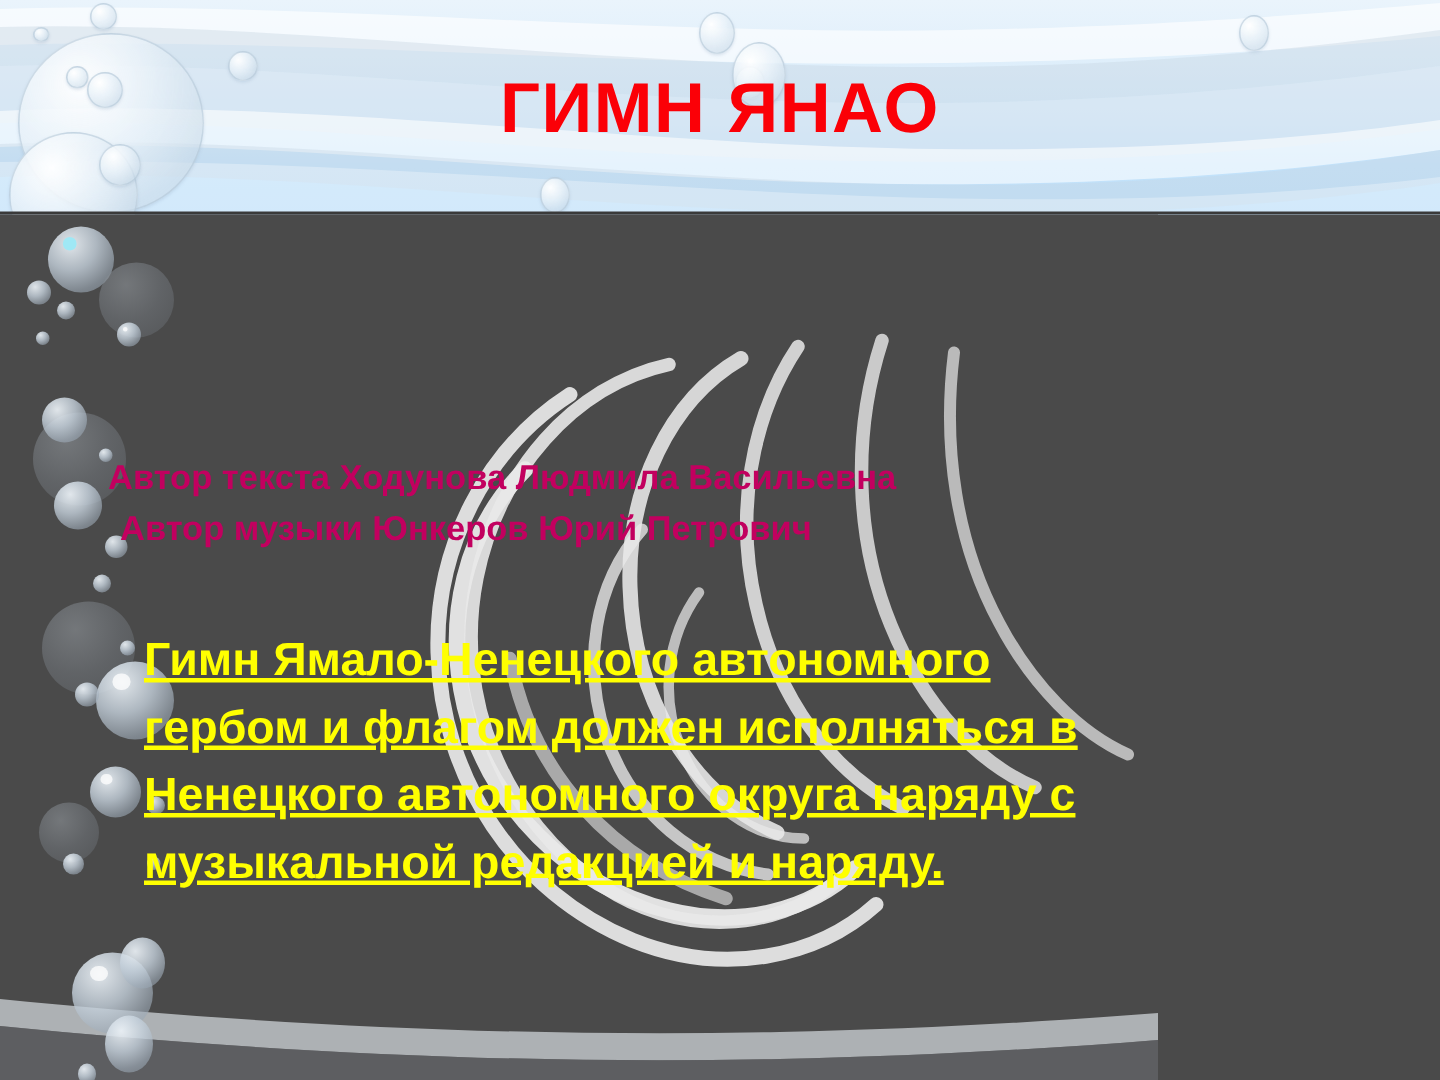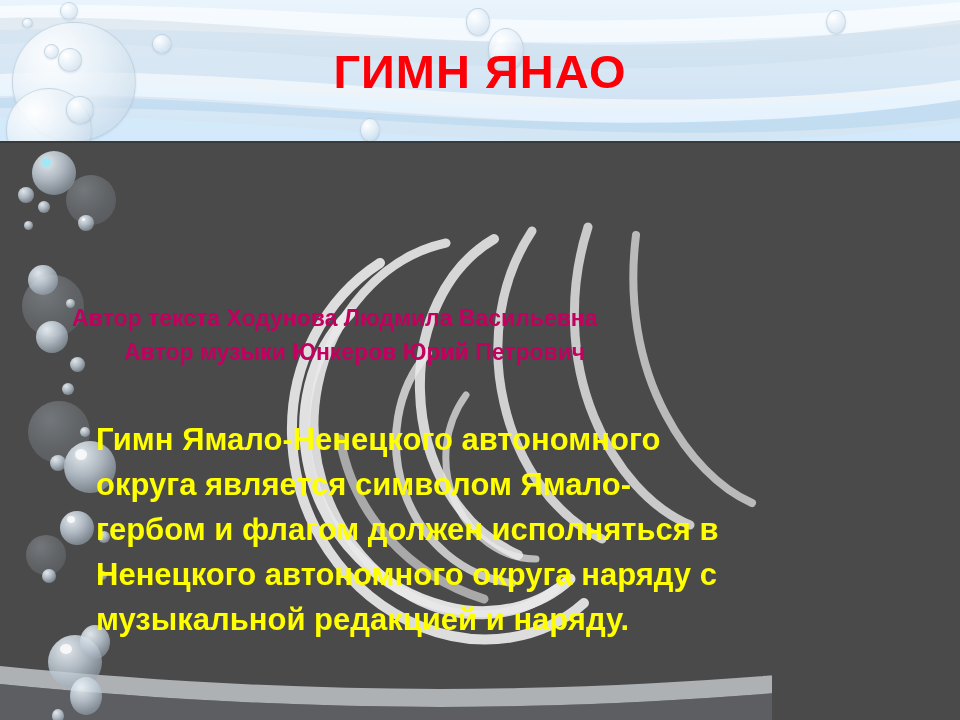--- a/index.html
+++ b/index.html
@@ -127,33 +127,33 @@
     position: absolute;
     left: 72px; top: 158px;
     width: 830px;
     color: #c2005f;
     font-size: 23px;
     font-weight: bold;
     line-height: 34px;
     z-index: 8;
   }
   .subtitle .ln { display: block; white-space: nowrap; }
-  .subtitle .ln2 { padding-left: 8px; margin-left: 44px; }
+  .subtitle .ln2 { padding-left: 8px; }
 
   .bodytext {
     position: absolute;
     left: 96px; top: 274px;
     width: 790px;
     color: #ffff00;
     font-size: 31px;
     font-weight: bold;
     line-height: 45px;
     z-index: 8;
   }
-  .bodytext .ln { display: block; white-space: nowrap; }
+  .bodytext .ln { display: block; white-space: nowrap; text-decoration: underline; }
 </style>
 </head>
 <body>
 
 <div class="slide">
 
   <div class="header">
 
     <svg class="header-waves" viewBox="0 0 960 143" preserveAspectRatio="none">
       <path d="M0,6 C200,0 420,24 640,20 C790,17 890,8 960,2 L960,24 C880,32 770,40 630,42 C420,46 200,24 0,30 Z" fill="#ffffff" opacity="0.62"></path>
@@ -247,20 +247,19 @@
       <div class="bbub" style="left:52px; top:566px; width:12px; height:14px;"></div>
     </div>
 
     <div class="subtitle">
       <span class="ln">Автор текста Ходунова Людмила Васильевна</span>
       <span class="ln ln2">Автор музыки Юнкеров Юрий Петрович</span>
     </div>
 
     <div class="bodytext">
       <span class="ln">Гимн Ямало-Ненецкого автономного</span>
-      <span class="ln">округа является символом Ямало-</span>
       <span class="ln">гербом и флагом  должен исполняться в</span>
       <span class="ln">Ненецкого автономного округа наряду с</span>
       <span class="ln">музыкальной редакцией и наряду.</span>
     </div>
 
   </div>
 </div>
 
 </body></html>

